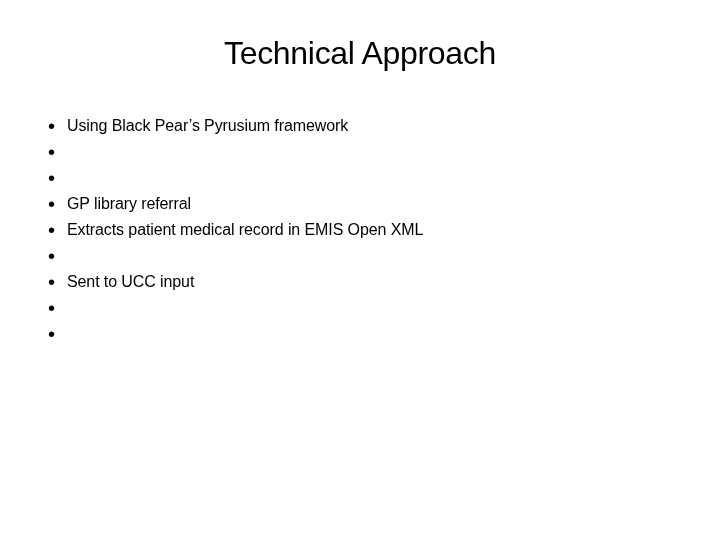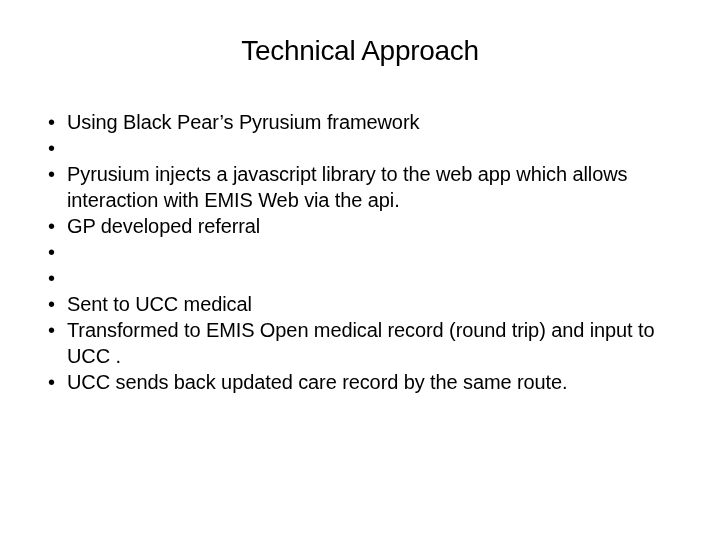--- a/index.html
+++ b/index.html
@@ -12,21 +12,21 @@
     overflow: hidden;
   }
   .slide {
     width: 720px;
     height: 540px;
     position: relative;
   }
   .title {
     margin: 34px 0 0 0;
     padding: 0;
-    font-size: 28px;
+    font-size: 32px;
     font-weight: 400;
     line-height: 1.2;
     letter-spacing: -0.3px;
     text-align: center;
     color: #000000;
   }
   .bullets {
     list-style: none;
     margin: 41px 14px 0 48px;
     padding: 0;
@@ -34,21 +34,21 @@
   .bullet-item {
     display: flex;
     align-items: flex-start;
   }
   .marker {
     flex: 0 0 19px;
     font-size: 20px;
     line-height: 26px;
   }
   .bullet-text {
-    font-size: 20px;
+    font-size: 16px;
     line-height: 26px;
     letter-spacing: -0.1px;
     white-space: pre-wrap; 
   }
 </style>
 </head>
 <body>
 
 <div class="slide">
   <h1 class="title">Technical Approach</h1>
@@ -56,40 +56,36 @@
   <ul class="bullets">
     <li class="bullet-item">
       <span class="marker">•</span>
       <span class="bullet-text">Using Black Pear’s Pyrusium framework</span>
     </li>
     <li class="bullet-item">
       <span class="marker">•</span>
     </li>
     <li class="bullet-item">
       <span class="marker">•</span>
-      <span class="bullet-text">Pyrusium injects a javascript library to the web app which allows
-interaction with EMIS Web via the api.</span>
     </li>
     <li class="bullet-item">
       <span class="marker">•</span>
-      <span class="bullet-text">GP developed referral</span>
+      <span class="bullet-text">GP library referral</span>
+    </li>
+    <li class="bullet-item">
+      <span class="marker">•</span>
+      <span class="bullet-text">Extracts patient medical record in EMIS Open XML</span>
+    </li>
+    <li class="bullet-item">
+      <span class="marker">•</span>
+    </li>
+    <li class="bullet-item">
+      <span class="marker">•</span>
+      <span class="bullet-text">Sent to UCC input</span>
     </li>
     <li class="bullet-item">
       <span class="marker">•</span>
     </li>
     <li class="bullet-item">
       <span class="marker">•</span>
     </li>
-    <li class="bullet-item">
-      <span class="marker">•</span>
-      <span class="bullet-text">Sent to UCC medical</span>
-    </li>
-    <li class="bullet-item">
-      <span class="marker">•</span>
-      <span class="bullet-text">Transformed to EMIS Open medical record (round trip) and input to
-UCC .</span>
-    </li>
-    <li class="bullet-item">
-      <span class="marker">•</span>
-      <span class="bullet-text">UCC sends back updated care record by the same route.</span>
-    </li>
   </ul>
 </div>
 
 </body></html>

